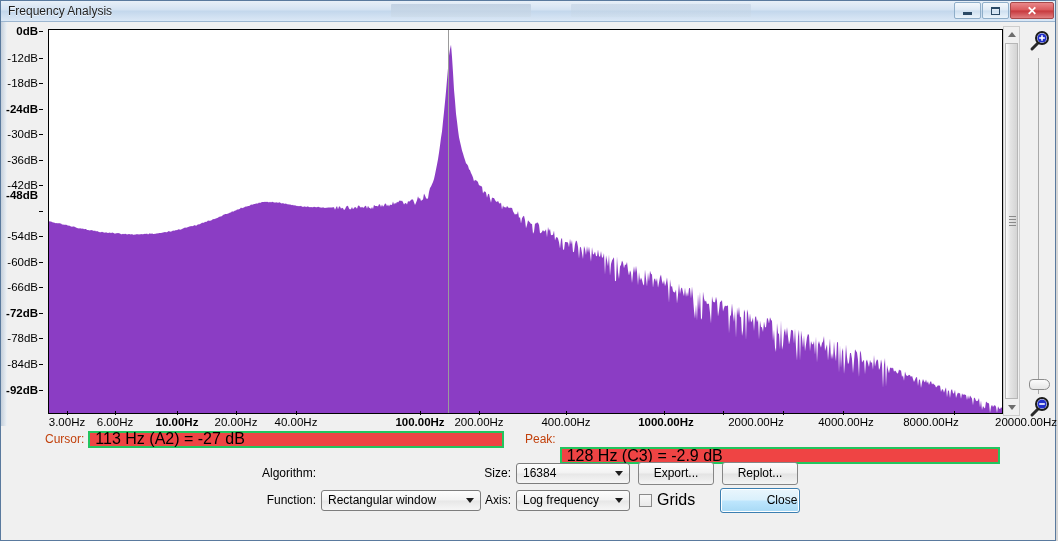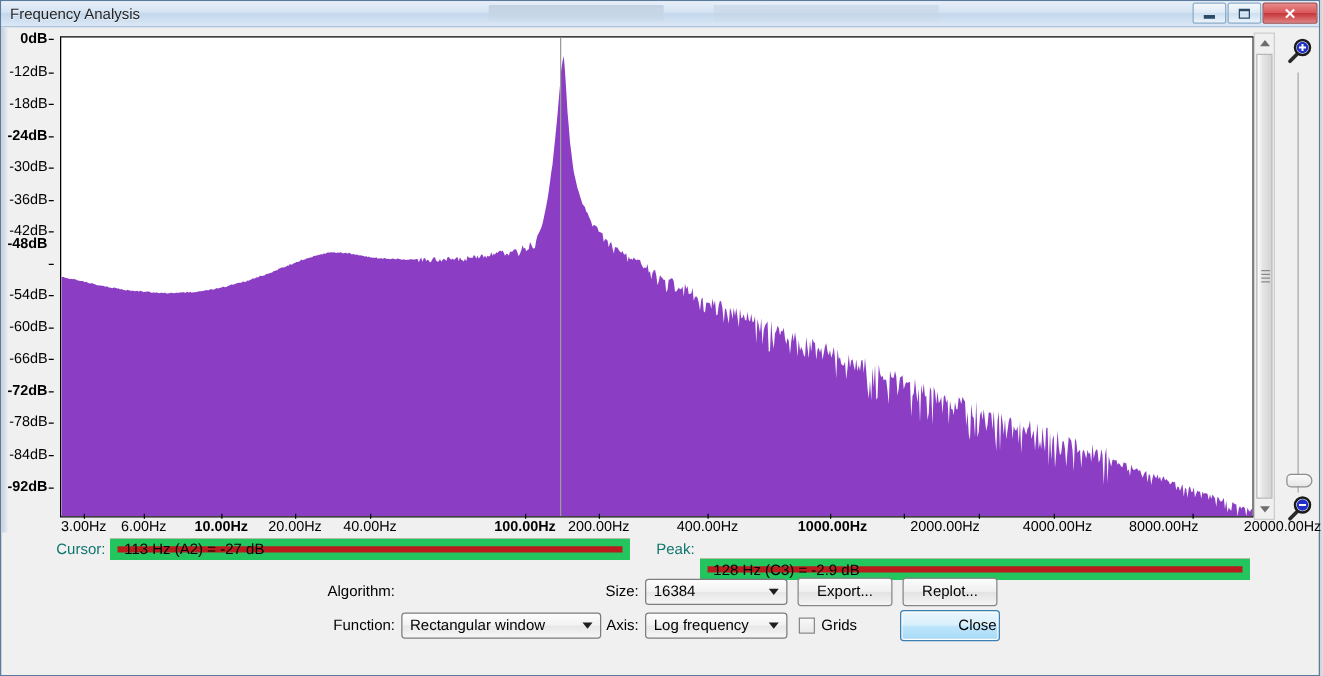--- a/index.html
+++ b/index.html
@@ -174,28 +174,28 @@
   }
 
   
   .status-row {
     position: relative;
     height: 26px;
     flex: 0 0 auto;
     display: flex; align-items: center;
   }
   .status-cell { display: flex; align-items: center; }
-  .status-label { font-size: 12px; color: #0f766e; margin-right: 4px; }
+  .status-label { font-size: 12px; color: #c2410c; margin-right: 4px; }
   .status-box {
     height: 17px;
-    border: 6px solid #22c55e;
-    background: #b91c1c;
+    border: 2px solid #22c55e;
+    background: #ef4444;
     display: flex; align-items: center;
     padding: 0 5px;
-    font-size: 12px;
+    font-size: 16px;
     box-sizing: border-box;
   }
 
   
   .controls {
     flex: 1 1 auto;
     position: relative;
   }
   .ctrl-row { position: absolute; left: 0; width: 100%; height: 24px; display: flex; align-items: center; }
   .ctrl-label { font-size: 12px; text-align: right; }
@@ -223,21 +223,21 @@
     background: linear-gradient(to bottom,#fcfcfc 0%, #f0f0f0 48%, #e3e3e3 52%, #f4f4f4 100%);
     display: flex; align-items: center; justify-content: center;
     font-size: 12px;
     box-sizing: border-box;
   }
   .btn.default {
     border: 1px solid #3c7fb1;
     background: linear-gradient(to bottom,#eaf6fd 0%, #d9f0fc 48%, #bee6fd 52%, #a7d9f5 100%);
     box-shadow: 0 0 0 1px #ffffff inset;
   }
-  .checkline { display: flex; align-items: center; font-size: 12px; }
+  .checkline { display: flex; align-items: center; font-size: 16px; }
   .checkbox {
     width: 13px; height: 13px;
     border: 1px solid #8a8a8a;
     background: linear-gradient(to bottom,#f8f8f8,#e9e9e9);
     margin-right: 5px;
     box-sizing: border-box;
   }
 </style>
 </head>
 <body>

